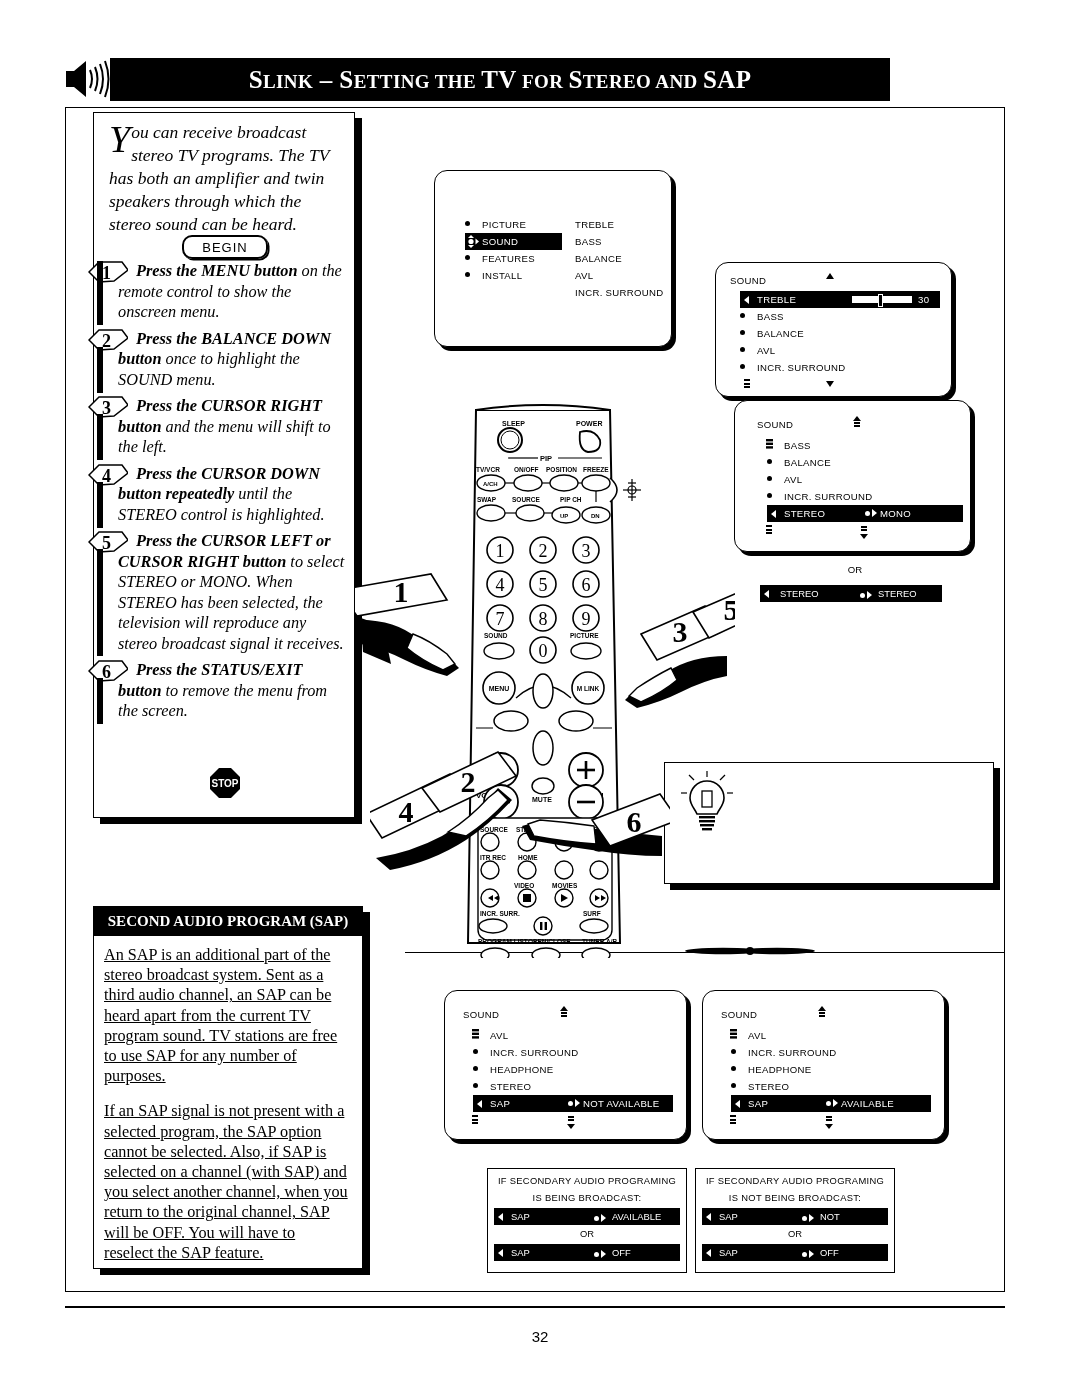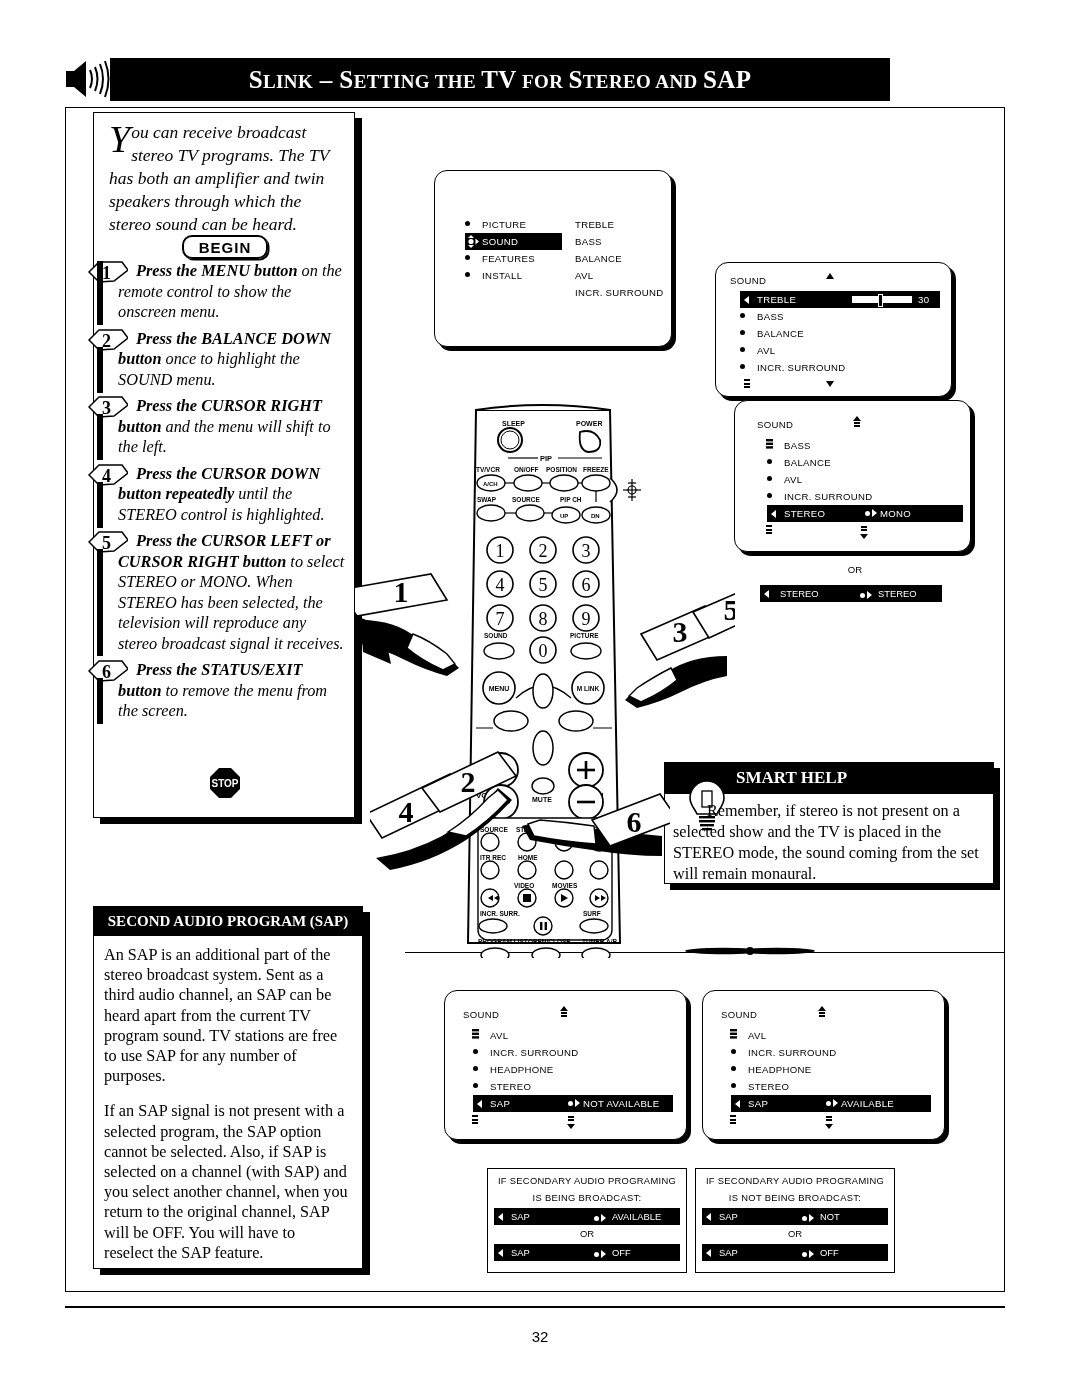--- a/index.html
+++ b/index.html
@@ -18,21 +18,21 @@
   .speaker-icon{position:absolute;left:62px;top:55px;width:52px;height:48px;}
 
   
   .steps-shadow{position:absolute;left:100px;top:118px;width:262px;height:706px;background:#000;}
   .steps-box{position:absolute;left:93px;top:112px;width:262px;height:706px;background:#fff;border:1.5px solid #000;box-sizing:border-box;}
   .intro{position:absolute;left:15px;top:8px;width:238px;font-style:italic;font-size:17.5px;line-height:23px;}
   .intro .dropcap{float:left;font-size:38px;line-height:32px;font-style:italic;padding:2px 1px 0 0;}
 
   .begin{position:absolute;left:88px;top:122px;width:82px;height:20px;border:2px solid #000;border-radius:10px;
          display:flex;align-items:center;justify-content:center;box-shadow:1.5px 1.5px 0 #000;}
-  .begin span{font-family:"Liberation Sans",sans-serif;font-weight:bold;font-size:15px;letter-spacing:1px;}
+  .begin span{font-family:"Liberation Sans",sans-serif;font-weight:normal;font-size:13px;letter-spacing:1px;}
 
   .steps{position:absolute;left:0;top:148px;width:262px;}
   .step{position:relative;padding:0 8px 0 24px;margin-bottom:6px;font-size:16.3px;line-height:20.5px;}
   .step .num{position:absolute;left:-6px;top:0px;width:36px;height:22px;}
   .step .num svg{display:block;}
   .step .txt{display:block;text-indent:18px;font-style:italic;}
   .step b{font-weight:bold;}
   .railbar{position:absolute;left:3px;width:6px;background:#000;}
 
   .stopwrap{position:absolute;left:0;top:655px;width:262px;display:flex;justify-content:center;}
@@ -40,21 +40,21 @@
             clip-path:polygon(30% 0,70% 0,100% 30%,100% 70%,70% 100%,30% 100%,0 70%,0 30%);
             display:flex;align-items:center;justify-content:center;
             font-family:"Liberation Sans",sans-serif;font-weight:bold;font-size:10px;}
 
   
   .sap-shadow{position:absolute;left:100px;top:912px;width:270px;height:363px;background:#000;}
   .sap-box{position:absolute;left:93px;top:906px;width:270px;height:363px;background:#fff;border:1.5px solid #000;box-sizing:border-box;}
   .sap-head{position:absolute;left:-1px;top:-1px;width:270px;height:30px;background:#000;color:#fff;
             display:flex;align-items:center;justify-content:center;font-weight:bold;font-size:15px;}
   .sap-body{position:absolute;left:10px;top:38px;width:248px;font-size:16.2px;line-height:20.2px;}
-  .sap-body p{margin:0 4px 15px 0;}
+  .sap-body p{margin:0 4px 15px 0;text-decoration:underline;}
 
   
   .tv{position:absolute;background:#fff;border:1.8px solid #000;border-radius:13px;box-sizing:border-box;
       font-family:"Liberation Sans",sans-serif;box-shadow:4px 4px 0 #000;}
   .osd-row{position:relative;height:17px;line-height:17px;font-size:9.6px;letter-spacing:.3px;white-space:nowrap;}
   .osd-row .bullet{position:absolute;left:0;top:5px;width:5px;height:5px;border-radius:50%;background:#000;}
   .osd-row .lbl{position:absolute;left:17px;}
   .osd-hl{background:#000;color:#fff;}
   .osd-title{font-size:9.6px;letter-spacing:.3px;}
   .updown{position:absolute;width:6px;}
@@ -342,39 +342,35 @@
     <span style="position:absolute;left:20px;">STEREO</span>
     <span class="rightgroup" style="left:100px;top:6px;">
       <span class="dot"></span>
       <span class="ra"></span>
     </span>
     <span style="position:absolute;left:118px;">STEREO</span>
   </div>
 
 <div class="sh-shadow"></div>
 <div class="sh-box">
-  <div class="sh-head">
-    <span id="sh-head-text">SMART HELP</span>
-  </div>
   <div class="bulb">
     <svg width="52" height="62" viewBox="0 0 52 62">
       <path d="M26 10 C16 10 9 18 9 27 C9 34 14 38 16 43 L36 43 C38 38 43 34 43 27 C43 18 36 10 26 10 Z" fill="#fff" stroke="#000" stroke-width="1.6"></path>
       <rect x="21" y="20" width="10" height="16" fill="#fff" stroke="#000" stroke-width="1.3"></rect>
       <rect x="18" y="45" width="16" height="2.4" fill="#000"></rect>
       <rect x="18" y="49" width="16" height="2.4" fill="#000"></rect>
       <rect x="19" y="53" width="14" height="2.4" fill="#000"></rect>
       <rect x="21" y="57" width="10" height="2.4" fill="#000"></rect>
       <line x1="26" y1="0" x2="26" y2="6" stroke="#000" stroke-width="1.2"></line>
       <line x1="8" y1="4" x2="13" y2="9" stroke="#000" stroke-width="1.2"></line>
       <line x1="44" y1="4" x2="39" y2="9" stroke="#000" stroke-width="1.2"></line>
       <line x1="0" y1="22" x2="6" y2="22" stroke="#000" stroke-width="1.2"></line>
       <line x1="46" y1="22" x2="52" y2="22" stroke="#000" stroke-width="1.2"></line>
     </svg>
   </div>
-  <div class="sh-body">Remember, if stereo is not present on a selected show and the TV is placed in the STEREO mode, the sound coming from the set will remain monaural.</div>
 </div>
 
 <div class="divider"></div>
 <div class="div-orn">
   <svg width="170" height="14" viewBox="0 0 170 14">
     <ellipse cx="58" cy="7" rx="38" ry="3.2" fill="#000"></ellipse>
     <circle cx="85" cy="7" r="4" fill="#000"></circle>
     <ellipse cx="112" cy="7" rx="38" ry="3.2" fill="#000"></ellipse>
   </svg>
 </div>

